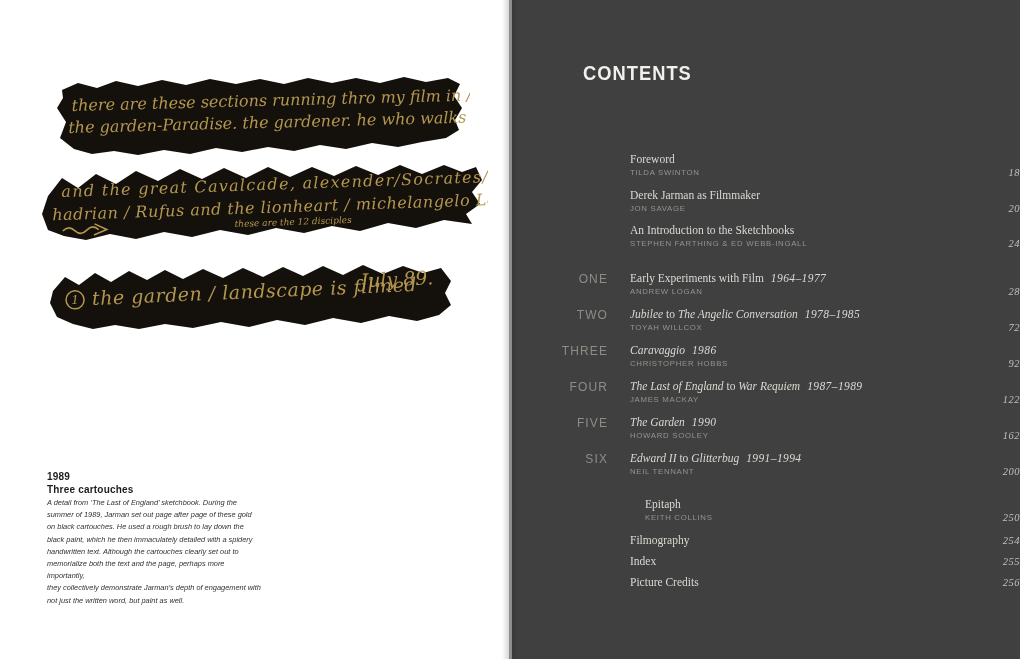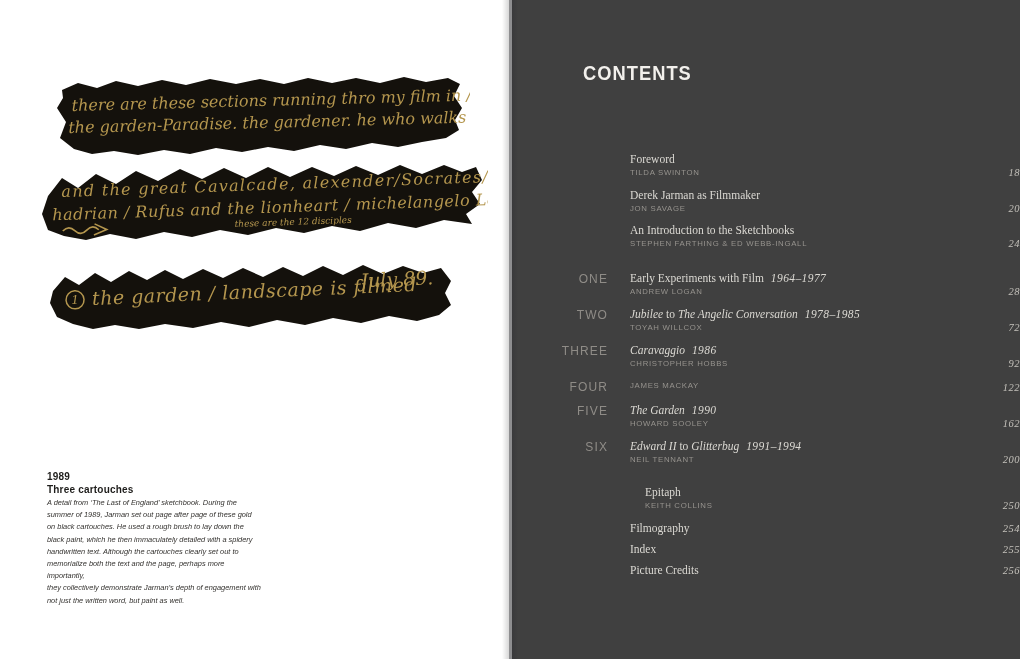--- a/index.html
+++ b/index.html
@@ -144,20 +144,21 @@
           <div class="lbl">THREE</div>
           <div class="main">
             <div class="title"><span class="it">Caravaggio</span><span class="rm"></span><span class="it"></span><span class="yr">1986</span></div>
             <div class="author">CHRISTOPHER HOBBS</div>
           </div>
           <div class="pg">92</div>
         </div>
         <div class="row ch">
           <div class="lbl">FOUR</div>
           <div class="main">
+            <div class="title"><span class="it">The Last of England</span><span class="rm"> to </span><span class="it">War Requiem</span><span class="yr">1987–1989</span></div>
             <div class="author">JAMES MACKAY</div>
           </div>
           <div class="pg">122</div>
         </div>
         <div class="row ch">
           <div class="lbl">FIVE</div>
           <div class="main">
             <div class="title"><span class="it">The Garden</span><span class="rm"></span><span class="it"></span><span class="yr">1990</span></div>
             <div class="author">HOWARD SOOLEY</div>
           </div>

